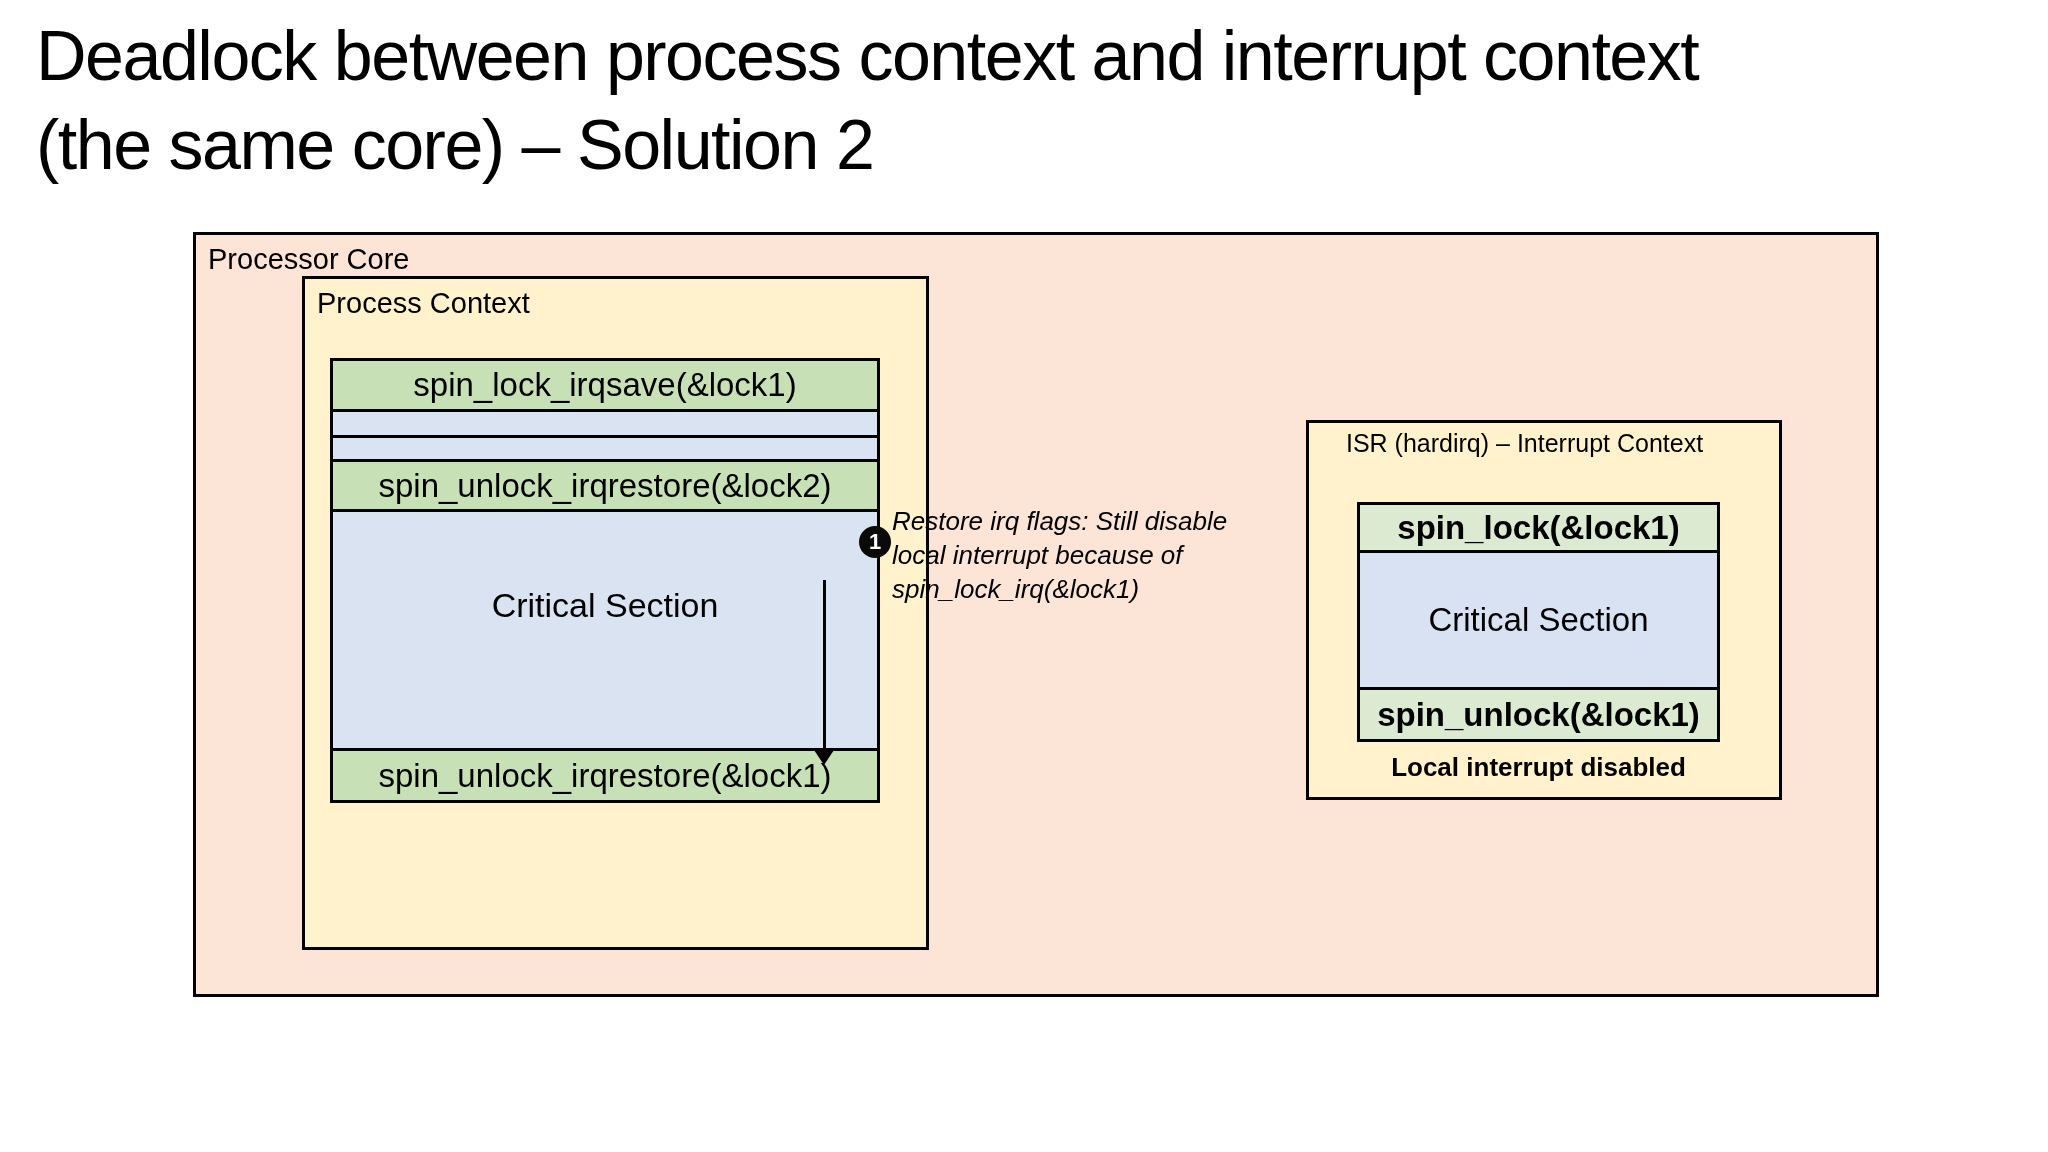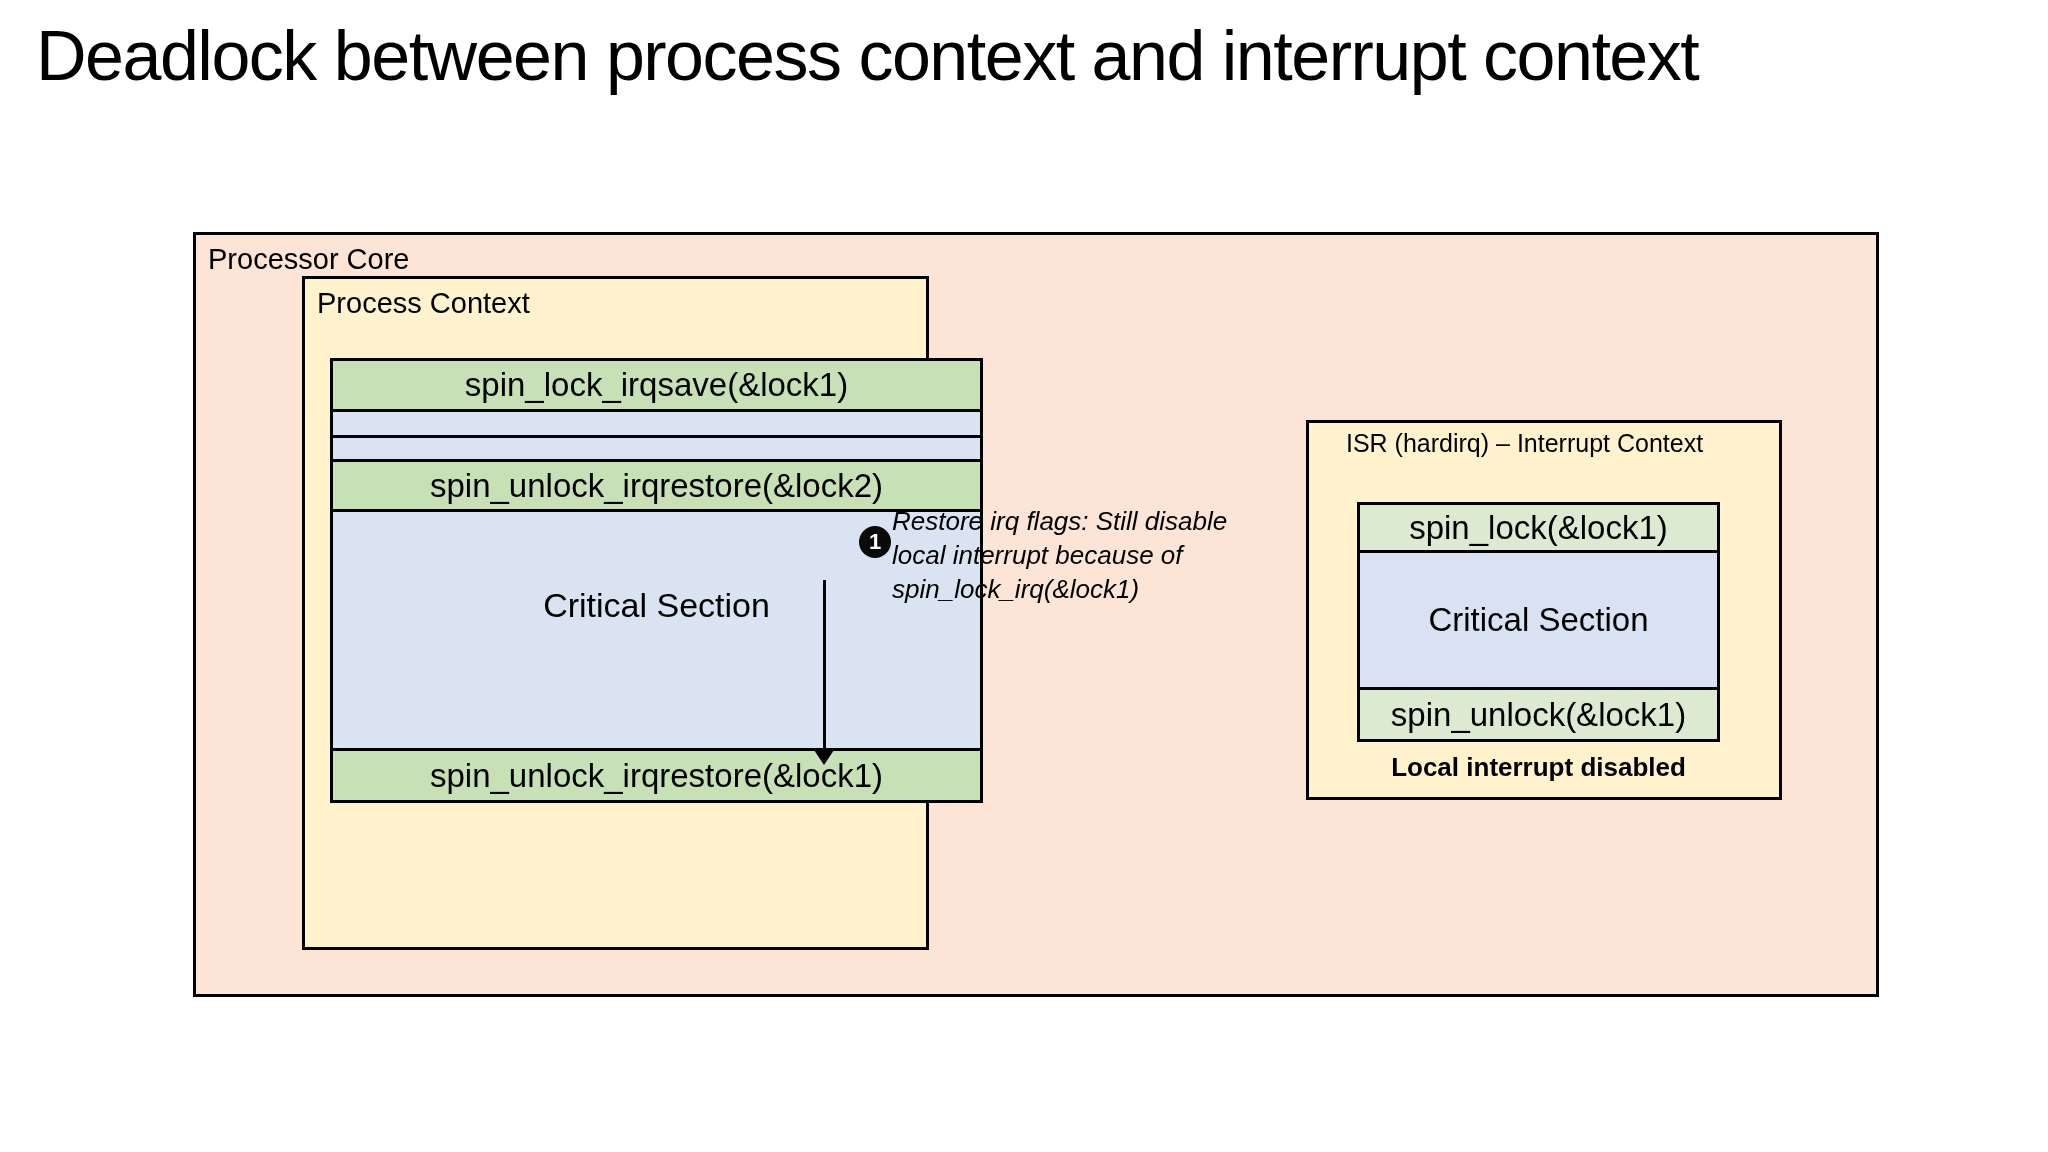--- a/index.html
+++ b/index.html
@@ -33,36 +33,36 @@
   .isr-box    { left: 1306px; top: 420px; width: 476px;  height: 380px; background: #fff2cc; }
   .box-label {
     position: absolute;
     left: 12px;
     top: 8px;
     font-weight: normal;
     font-size: 29px;
     white-space: nowrap;
   }
   .isr-box .box-label { font-size: 25px; top: 6px; margin-left: 25px; }
-  .stack { position: absolute; left: 330px; top: 358px; width: 653px; border-radius: 31px; }
+  .stack { position: absolute; left: 330px; top: 358px; width: 550px; border-radius: 31px; }
   .isr-stack { position: absolute; left: 1357px; top: 502px; width: 363px; }
   .row {
     position: relative;
     width: 100%;
     border: 3px solid #000;
     display: flex;
     align-items: center;
     justify-content: center;
     font-size: 33px;
   }
   .row + .row { margin-top: -3px; }
   .code-green    { background: #c8e0b6; }
   .gap-blue      { background: #dae3f2; }
   .critical-blue { background: #dae3f2; align-items: flex-start; padding-top: 74px; font-size: 34px; }
-  .isr-code      { background: #dcead2; }
+  .isr-code      { background: #dcead2; font-weight: bold; }
   .isr-critical  { background: #d9e2f3; }
   .h54  { height: 54px; }  .h29  { height: 29px; }  .h53  { height: 53px; }
   .h27  { height: 27px; }  .h242 { height: 242px; } .h55  { height: 55px; }
   .h51  { height: 51px; }  .h140 { height: 140px; }
   .arrow-line {
     position: absolute;
     left: 823px; top: 580px;
     width: 3px; height: 170px;
     background: #000;
   }
@@ -105,20 +105,21 @@
     font-size: 26px;
   }
 </style>
 </head>
 <body>
 
 <div class="slide">
 
   <div class="title">
     <div>Deadlock between process context and interrupt context</div>
+    <div>(the same core) – Solution 2</div>
   </div>
 
   <div class="box core-box">
     <div class="box-label">Processor Core</div>
   </div>
 
   <div class="box pc-box">
     <div class="box-label">Process Context</div>
   </div>
 

